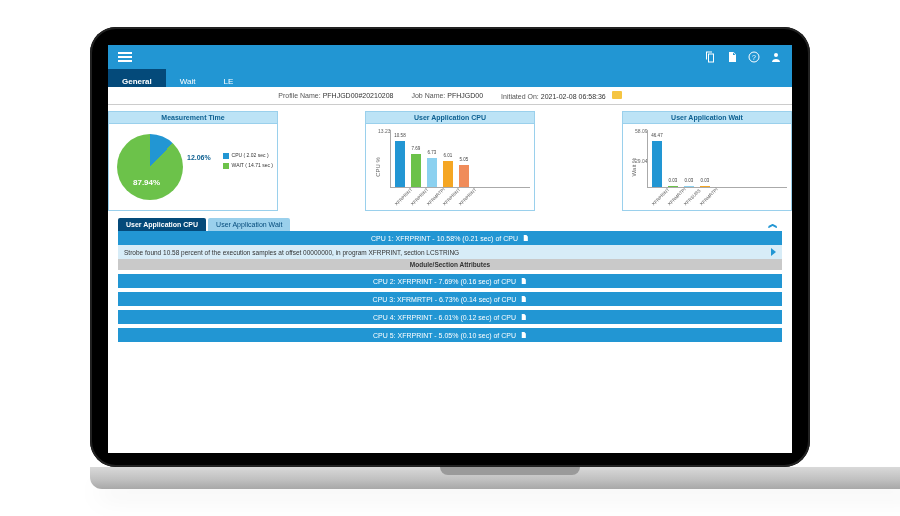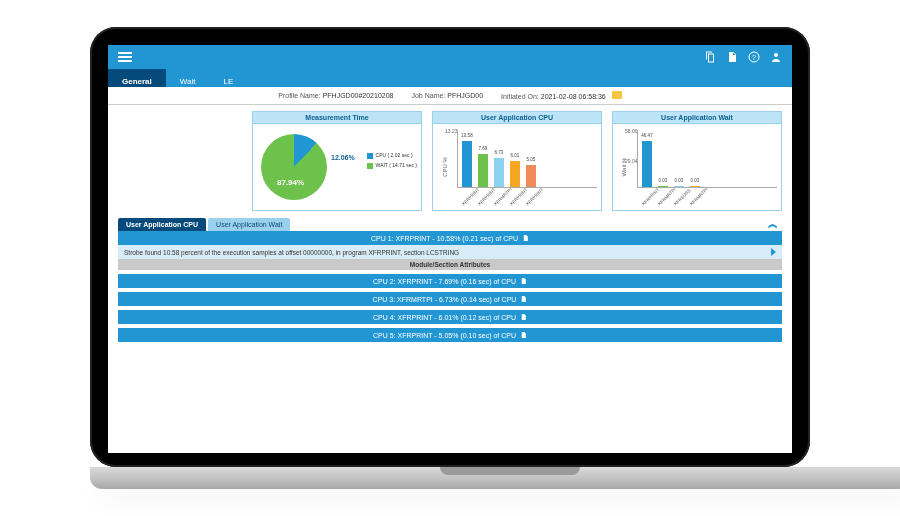--- a/index.html
+++ b/index.html
@@ -22,21 +22,21 @@
   .tabrow { background: #2296d3; display: flex; align-items: stretch; height: 18px; font-size: 8px; color: #fff; }
   .tab { padding: 12px 14px; display: flex; align-items: center; cursor: pointer; }
   .tab.active { background: #044a7a; font-weight: bold; }
 
   
   .metabar { background: #fff; border-bottom: 1px solid #ccc; padding: 4px 10px; font-size: 7px; display: flex; gap: 18px; justify-content: center; align-items: center; }
   .metabar .lbl { color: #555; }
   .folder-ico { width: 10px; height: 8px; background: #f5c542; display: inline-block; border-radius: 1px; margin-left: 4px; }
 
   
-  .cards { display: flex; gap: 10px; justify-content: flex-end; padding: 6px 10px; }
+  .cards { display: flex; gap: 10px; justify-content: space-between; padding: 6px 0; }
   .card { border: 1px solid #9ad0ec; width: 170px; background: #fff; }
   .card-h { background: #bce3f6; text-align: center; font-size: 7px; font-weight: bold; color: #0c5f90; padding: 2px; border-bottom: 1px solid #9ad0ec; }
   .card-b { height: 86px; position: relative; padding: 4px; }
 
   
   .pie { width: 66px; height: 66px; border-radius: 50%; background: conic-gradient(#2296d3 0deg 43.4deg, #6cc24a 43.4deg 360deg); position: absolute; left: 8px; top: 10px; }
   .pie-lbl1 { position: absolute; left: 78px; top: 30px; font-size: 7px; color: #0c5f90; font-weight: bold; }
   .pie-lbl2 { position: absolute; left: 24px; top: 54px; font-size: 8px; color: #fff; font-weight: bold; }
   .legend { position: absolute; right: 4px; top: 26px; font-size: 5px; line-height: 10px; }
   .sw { display: inline-block; width: 6px; height: 6px; margin-right: 3px; vertical-align: middle; }

